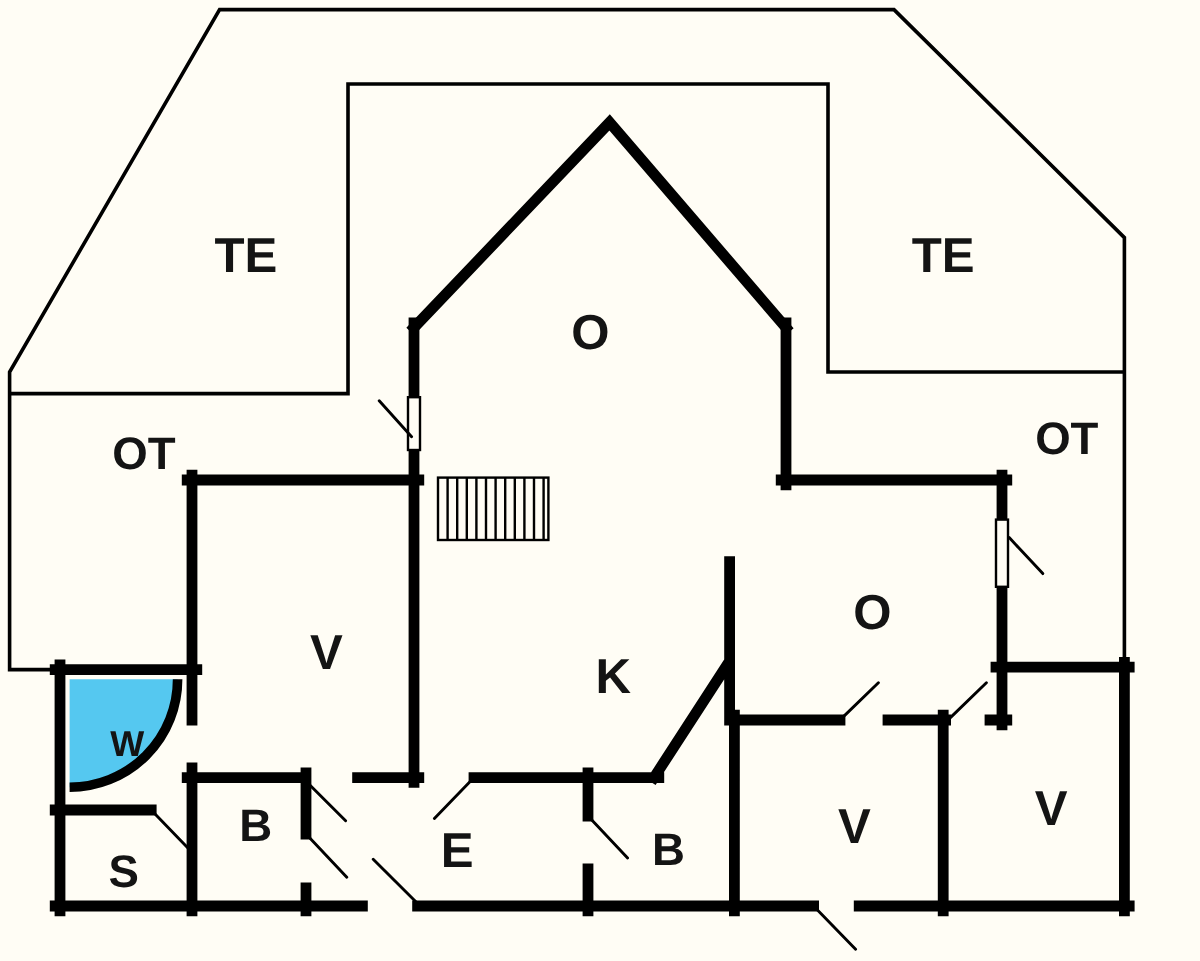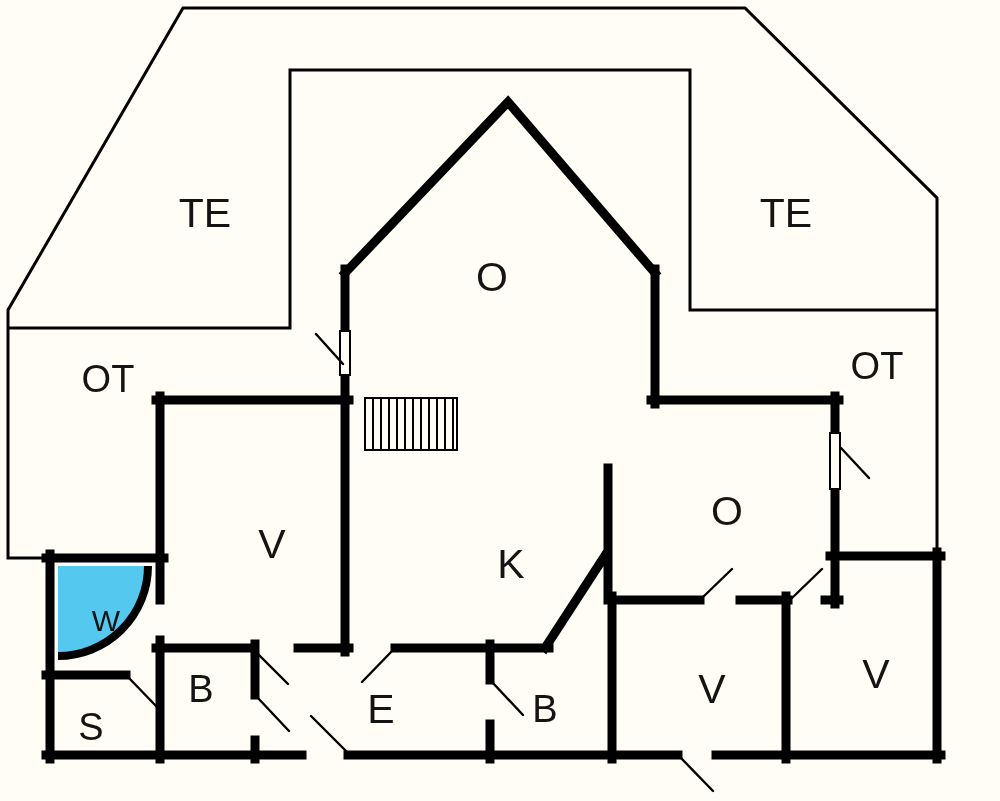--- a/index.html
+++ b/index.html
@@ -8,27 +8,27 @@
     width:1000px;height:801px;
     background:#fffdf5;
     font-family:"Liberation Sans", sans-serif;
     overflow:hidden;
   }
   .stage svg{position:absolute;left:0;top:0;}
   .room-label{
     position:absolute;
     transform:translate(-50%,-50%);
     color:#141414;
-    font-weight:400;
+    font-weight:700;
     line-height:1;
     white-space:nowrap;
     user-select:none;
   }
   .s40{font-size:41px;}
-  .s38{font-size:38px;}
+  .s38{font-size:38px;margin-left:12px;}
   .s30{font-size:30px;}
 </style>
 </head>
 <body>
 
 <div class="stage">
 
   <svg viewBox="0 0 1000 801" width="1000" height="801">
 
     <rect x="0" y="0" width="1000" height="801" fill="#fffdf5"></rect>

